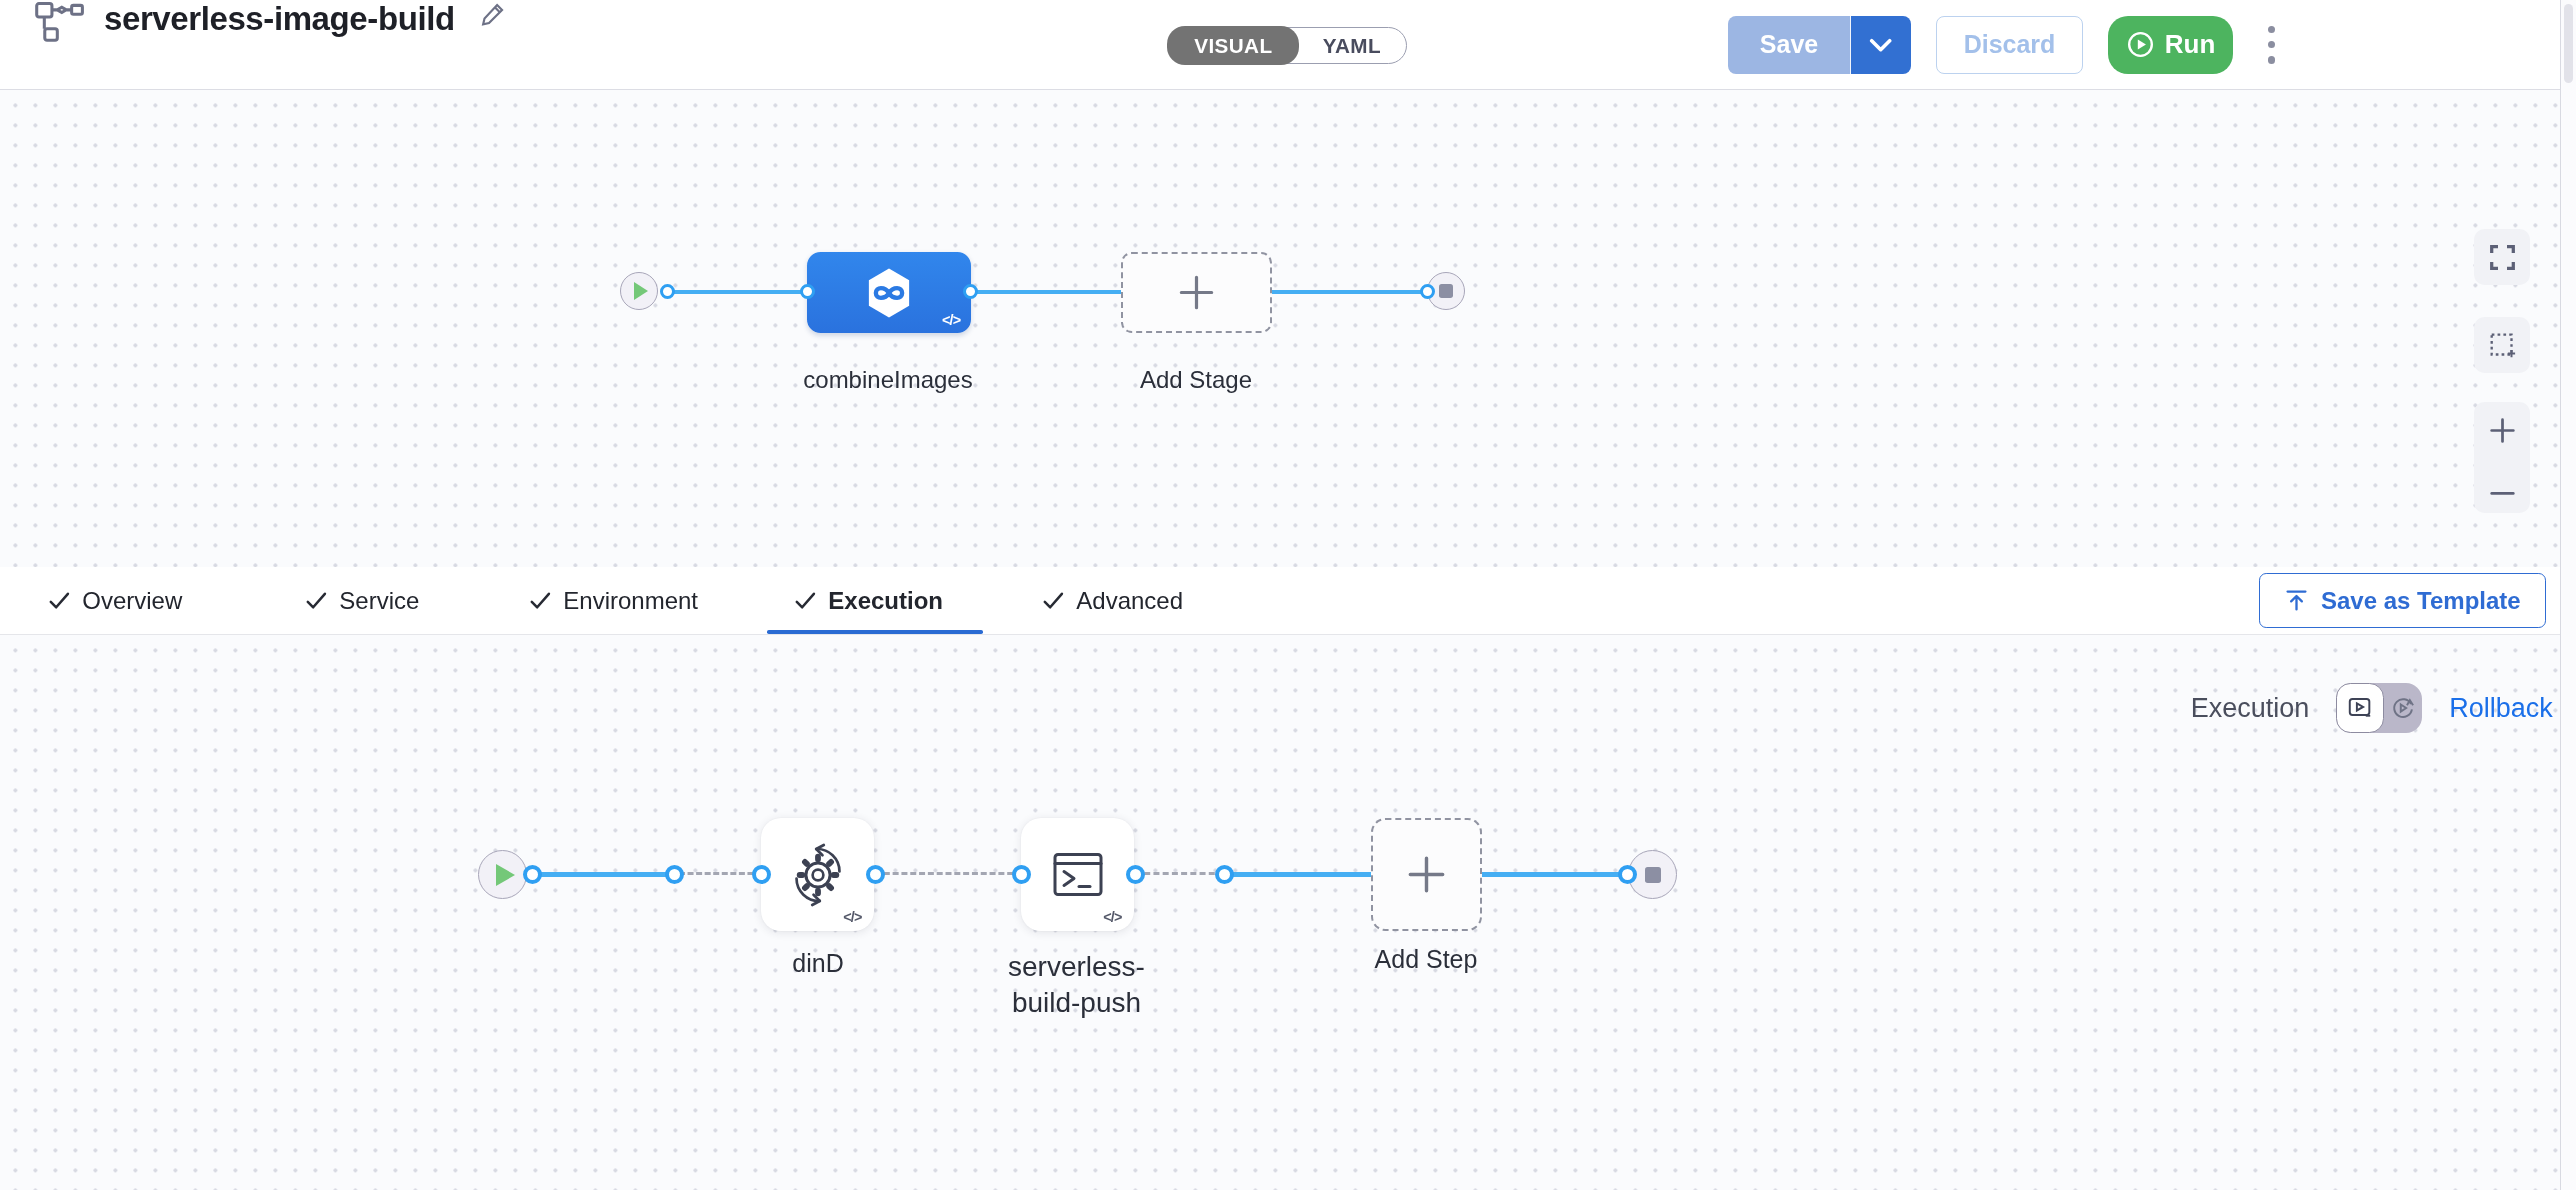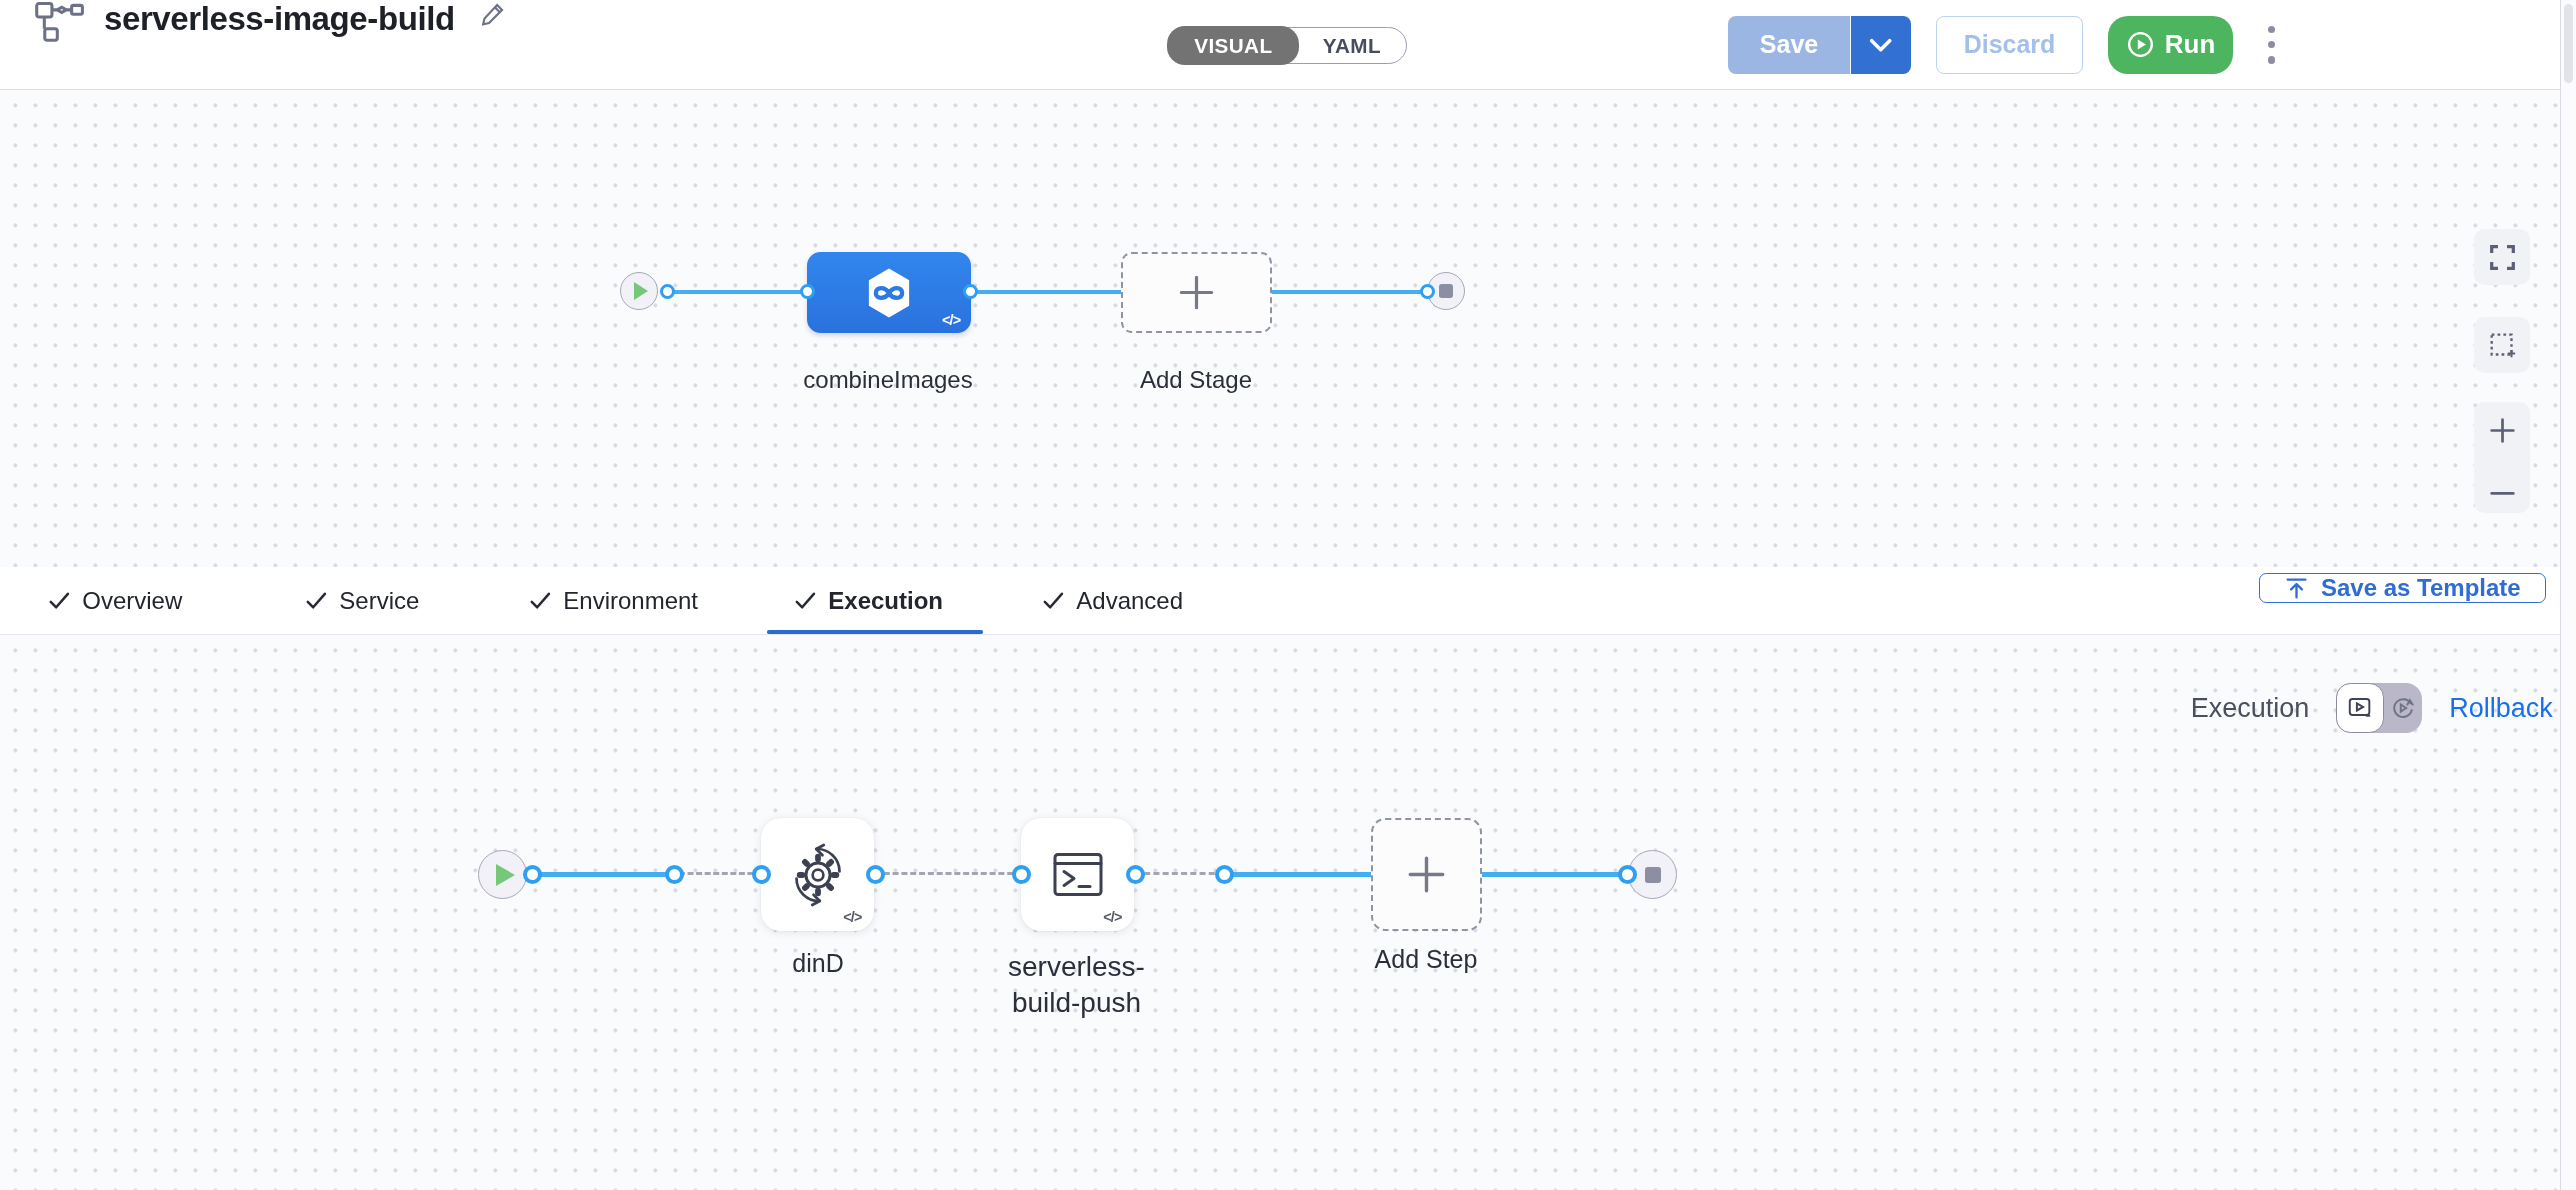--- a/index.html
+++ b/index.html
@@ -121,21 +121,21 @@
     position:absolute; top:0; height:100%; display:flex; align-items:center; gap:12.6px;
     font-size:24px; color:#23262e; cursor:pointer;
   }
   .tab svg { color:#272a33; }
   .tab.active .tab-label { font-weight:700; }
   .tab.active::after {
     content:""; position:absolute; left:-28px; width:216px; bottom:0; height:4.5px;
     background:#2a6bd3; border-radius:1.8px;
   }
   .save-template-btn {
-    position:absolute; left:2259px; top:6.3px; width:287px; height:30px;
+    position:absolute; left:2259px; top:6.3px; width:287px; height:55px;
     border:1.8px solid #2f6cd3; border-radius:7.2px; background:#fff; color:#2f6cd3;
     display:flex; align-items:center; justify-content:center; gap:11.7px;
     font-size:24px; font-weight:600; cursor:pointer;
   }
 
   
   .canvas-bottom { position:absolute; top:635px; left:0; width:2560px; height:555px; z-index:1; }
 
   .exec-row { position:absolute; top:47px; right:7.2px; height:52px; display:flex; align-items:center; gap:27px; z-index:6; }
   .exec-label { font-size:27px; color:#4a4e5d; }

